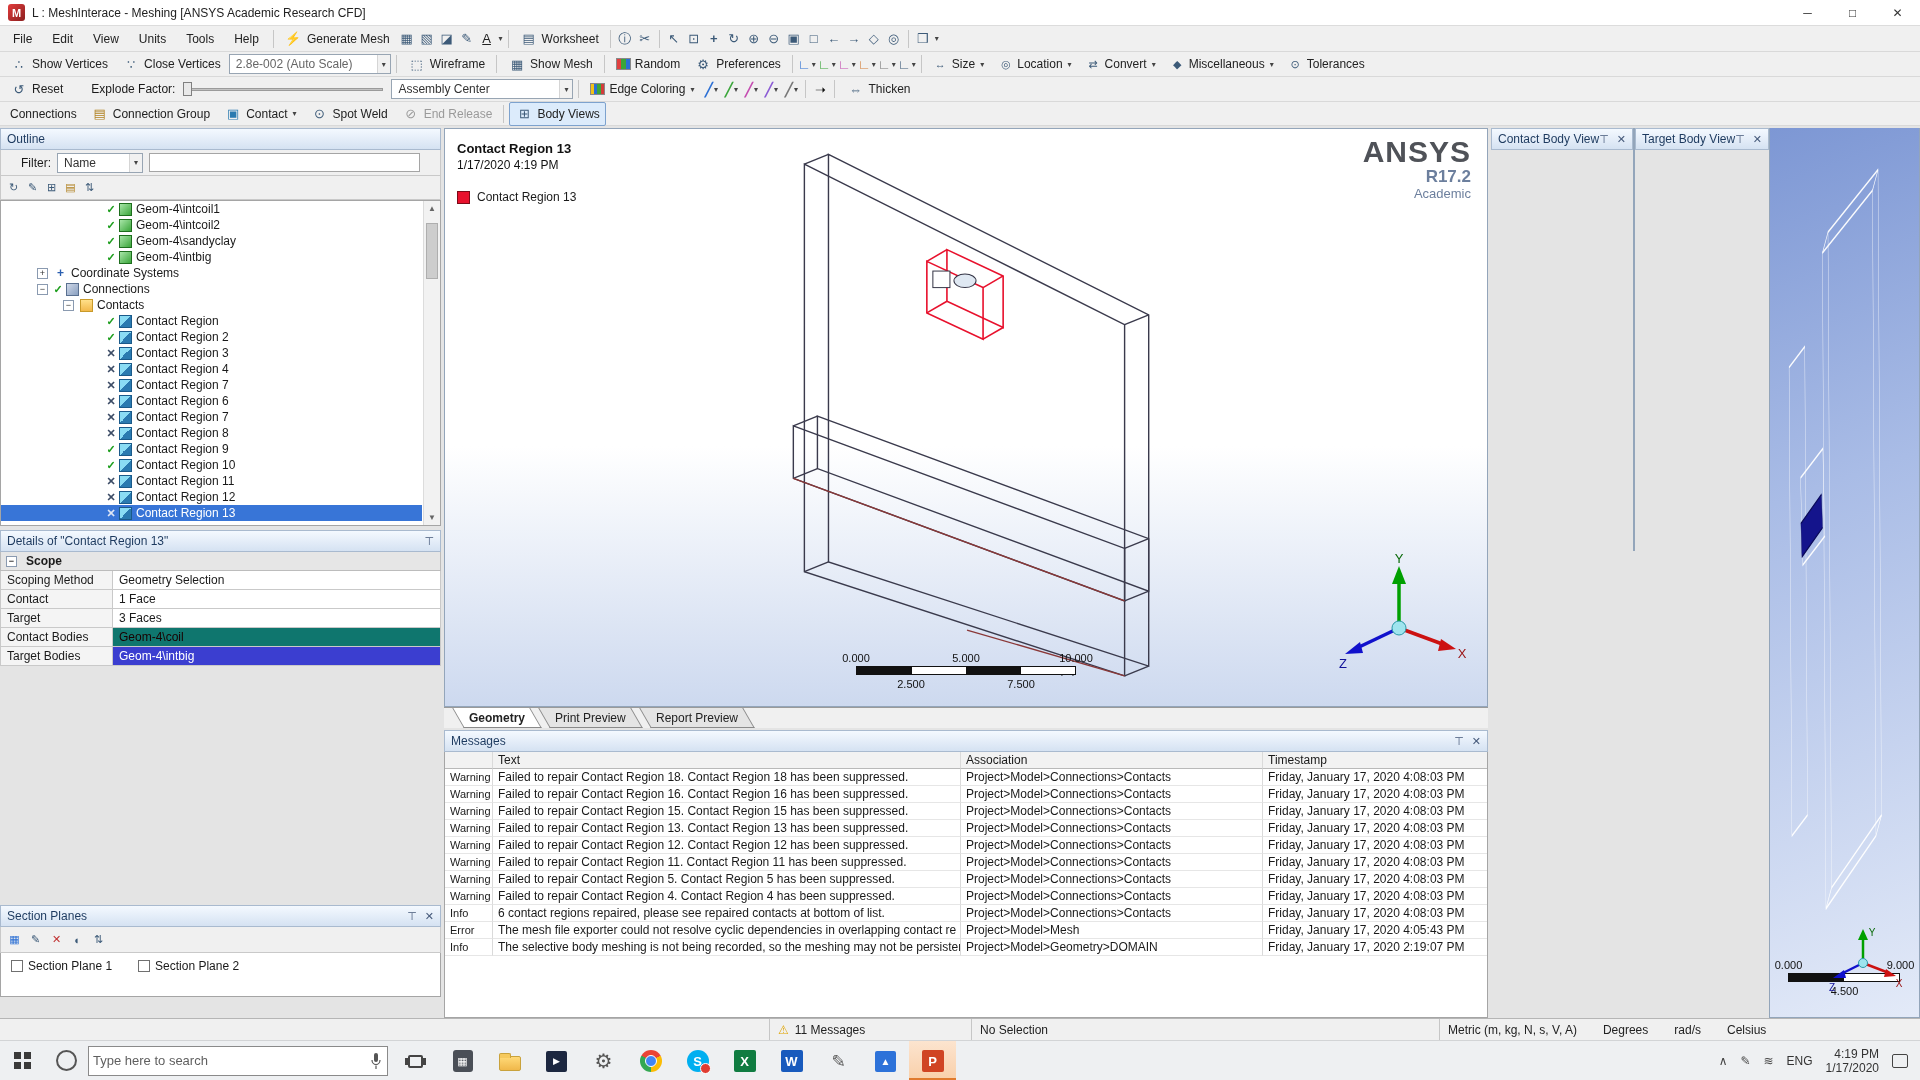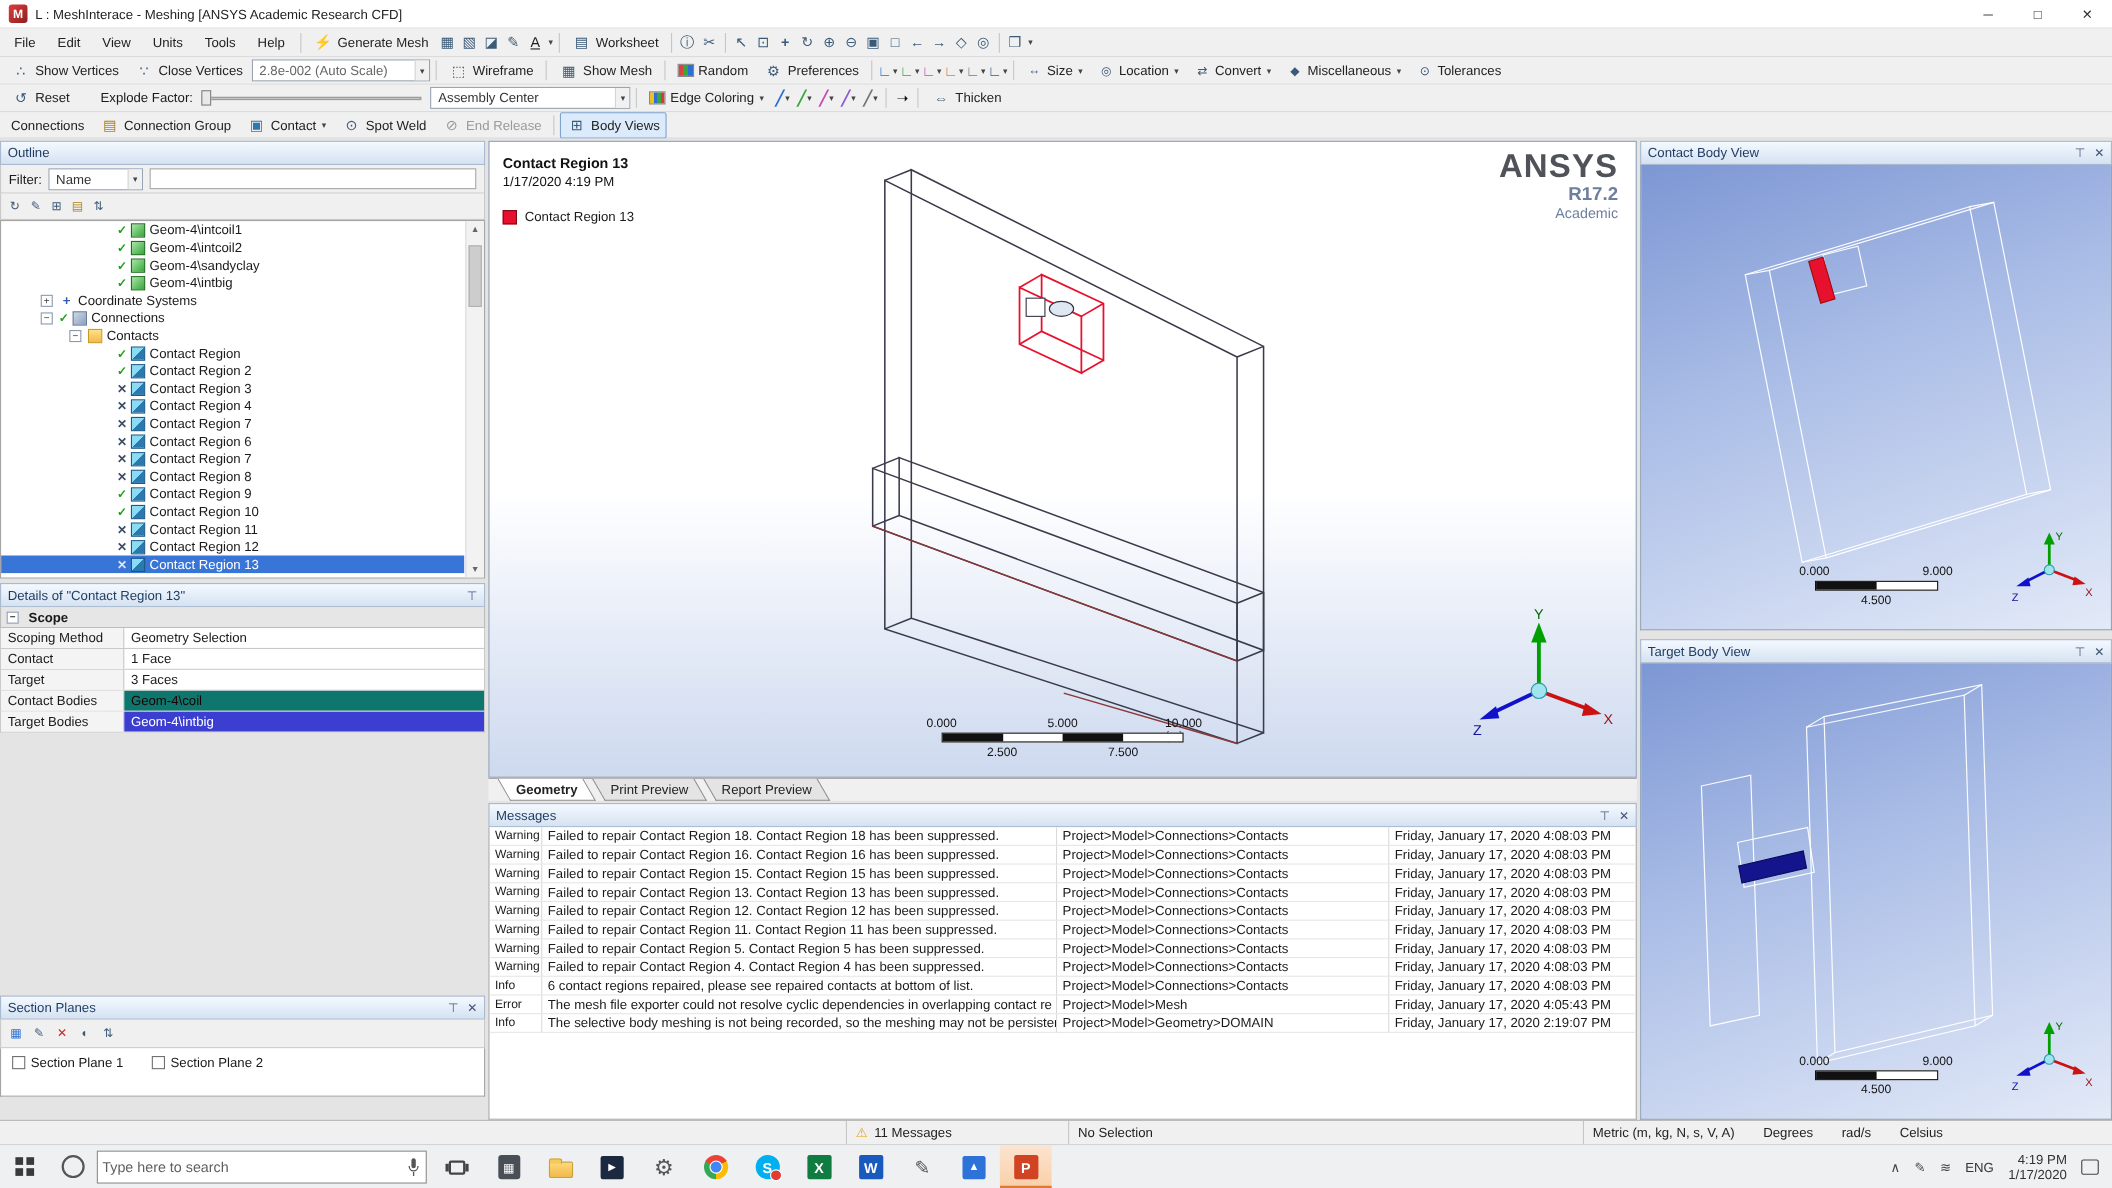--- a/index.html
+++ b/index.html
@@ -33,28 +33,28 @@
 .slider .track{width:100%;height:3px;background:#c3c3c3;border:1px solid #9b9b9b}
 .slider .thumb{position:absolute;left:0;top:1px;width:9px;height:14px;background:#e9e9e9;border:1px solid #808080}
 .colorbars{width:15px;height:12px;background:linear-gradient(90deg,#f2c118 0 25%,#2b6fd4 0 50%,#3aa63a 0 75%,#d43b3b 0 100%);border:1px solid #888}
 .slash{font-size:13px;font-weight:bold}
 .randico{width:15px;height:12px;background:linear-gradient(90deg,#e04040 0 33%,#3aa63a 0 66%,#2b6fd4 0 100%);border:1px solid #888}
 
 
 .main{flex:1;display:flex;gap:3px;background:#e4e4e4;min-height:0;padding-top:2px}
 .left{width:441px;display:flex;flex-direction:column;min-height:0}
 .center{flex:1;display:flex;flex-direction:column;min-width:0}
-.right{width:429px;display:flex;flex-direction:column}
+.right{width:429px;display:flex;flex-direction:row}
 
 .phead{height:22px;background:linear-gradient(#f4f9ff,#d5e2f2);border:1px solid #a9bacf;display:flex;align-items:center;padding:0 6px;color:#1d3a5f;flex:0 0 auto}
 .phead .sp{margin-left:auto;display:flex;gap:8px;color:#45597a;font-size:11px;align-items:center}
 .pin{font-size:11px}
 
 
-.filter-row{height:26px;background:#f0f0f0;border:1px solid #c9c9c9;border-top:none;display:flex;align-items:center;gap:6px;padding:0 7px}
+.filter-row{height:26px;background:#f0f0f0;border:1px solid #c9c9c9;border-top:none;display:flex;align-items:center;gap:6px;padding:0 20px}
 .filter-input{flex:1;height:19px;background:#fff;border:1px solid #a5a5a5}
 .tree-toolbar{height:24px;background:#f0f0f0;border:1px solid #c9c9c9;border-top:none;display:flex;align-items:center;gap:4px;padding:0 5px}
 .tree{height:326px;background:#fff;border:1px solid #a5a5a5;position:relative;overflow:hidden;padding-right:18px}
 .tree-row{height:16px;display:flex;align-items:center;font-size:12px}
 .tree-row.sel{background:#3875d7;color:#fff}
 .exp{width:11px;height:11px;border:1px solid #8a9ab0;background:#fff;color:#333;font-size:9px;line-height:9px;text-align:center;margin-right:4px;flex:0 0 auto}
 .st{width:12px;text-align:center;font-weight:bold;font-size:11px;flex:0 0 auto}
 .st.check{color:#1e9e1e}
 .st.x{color:#3c4c66}
 .tree-row.sel .st.x{color:#dfe6f5}
@@ -655,20 +655,26 @@
 
       <div class="messages-panel">
         <div class="phead">
           <span>Messages</span>
           <span class="sp">
             <span class="pin">⊤</span>
             <span>✕</span>
           </span>
         </div>
         <div class="mbody">
+          <div class="mrow mh">
+            <div class="mc sev"></div>
+            <div class="mc txt">Text</div>
+            <div class="mc assoc">Association</div>
+            <div class="mc time">Timestamp</div>
+          </div>
           <div class="mrow">
             <div class="mc sev">Warning</div>
             <div class="mc txt">Failed to repair Contact Region 18. Contact Region 18 has been suppressed.</div>
             <div class="mc assoc">Project&gt;Model&gt;Connections&gt;Contacts</div>
             <div class="mc time">Friday, January 17, 2020 4:08:03 PM</div>
           </div>
           <div class="mrow">
             <div class="mc sev">Warning</div>
             <div class="mc txt">Failed to repair Contact Region 16. Contact Region 16 has been suppressed.</div>
             <div class="mc assoc">Project&gt;Model&gt;Connections&gt;Contacts</div>

